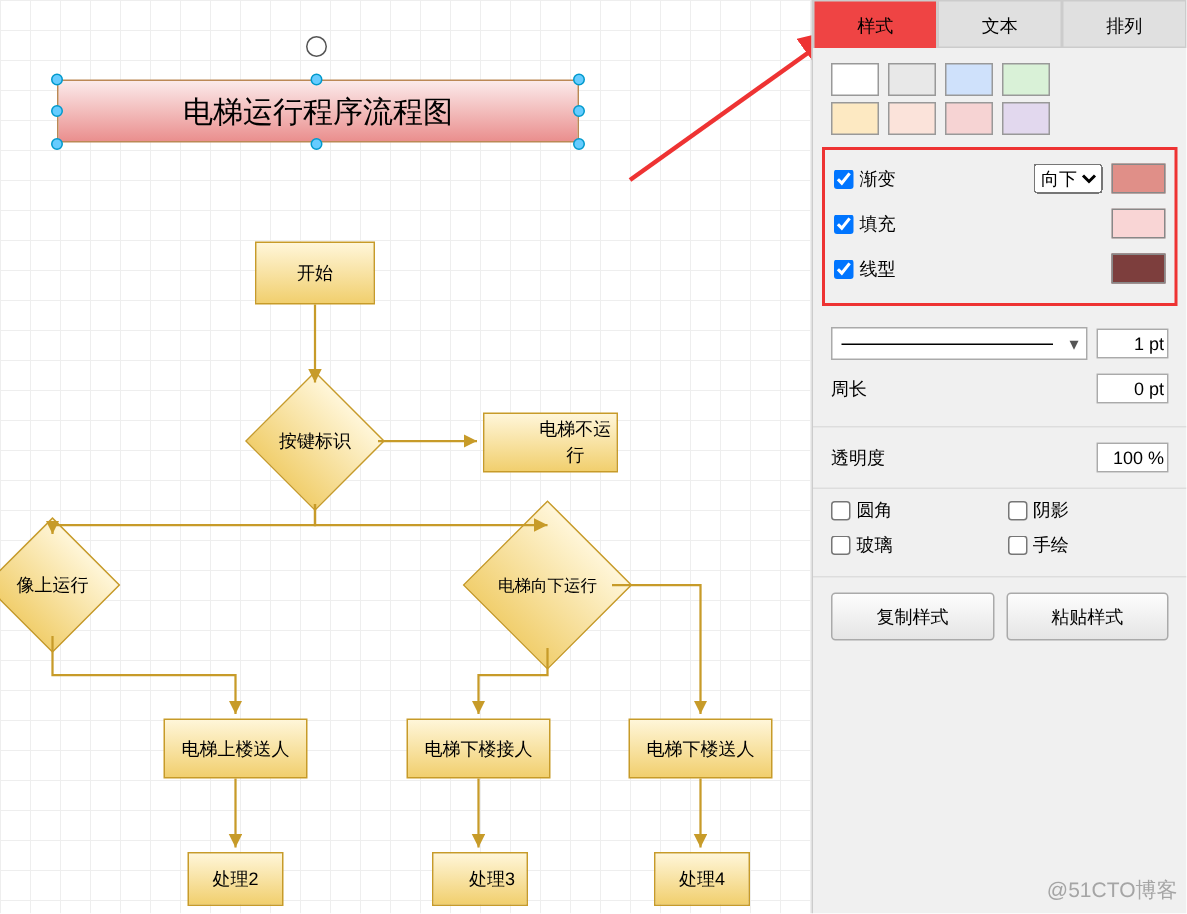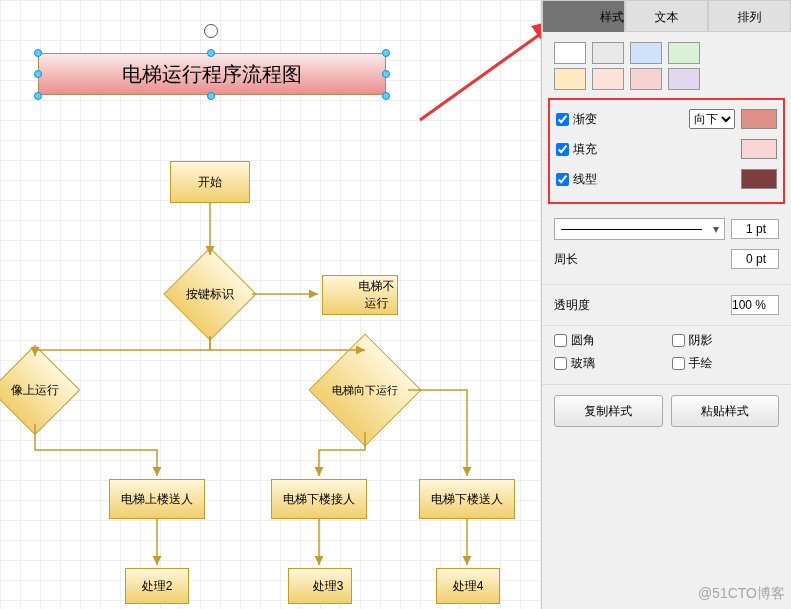--- a/index.html
+++ b/index.html
@@ -1,30 +1,30 @@
 <!DOCTYPE html>
 <html><head>
   <meta charset="utf-8">
   <style>
     * { margin: 0; padding: 0; box-sizing: border-box; }
     body { font-family: "Microsoft YaHei", Arial, sans-serif; font-size: 12px; background: #fff; width: 791px; height: 609px; overflow: hidden; position: relative; }
     .canvas-area { position: absolute; left: 0; top: 0; width: 541px; height: 609px; background-image: linear-gradient(#eee 1px, transparent 1px), linear-gradient(90deg, #eee 1px, transparent 1px); background-size: 20px 20px; }
     .sidebar { position: absolute; left: 541px; top: 0; width: 250px; height: 609px; background: #f0f0f0; border-left: 1px solid #ccc; }
     .tabs { display: flex; height: 32px; }
     .tab { flex: 1; text-align: center; line-height: 32px; border: 1px solid #ccc; background: #e0e0e0; cursor: pointer; }
-    .tab.active { background: #737373; border-bottom: none; text-align: right; }
+    .tab.active { background: #ef4444; border-bottom: none; }
     .swatch-row { display: flex; gap: 6px; padding: 10px 12px 4px; }
     .swatch { width: 32px; height: 22px; border: 1px solid #999; cursor: pointer; }
     .panel { padding: 6px 12px; }
     .hl { border: 2px solid #e33; margin:4px 6px; padding: 4px 6px 8px; background:#f0f0f0;}
     .prop-row { display: flex; align-items: center; height: 30px; gap: 6px; }
     .prop-row label { flex: 1; display: flex; align-items: center; gap: 4px;}
     .color-box { width: 36px; height: 20px; border: 1px solid #888; }
     select { height: 20px; font-size: 12px; }
-    .num-input { width: 48px; height: 20px; border: 1px solid #aaa; text-align: right; padding-right: 12px; font-size: 12px;}
+    .num-input { width: 48px; height: 20px; border: 1px solid #aaa; text-align: right; padding-right: 2px; font-size: 12px;}
     .btn { border: 1px solid #aaa; background: linear-gradient(#fdfdfd,#e5e5e5); height: 32px; padding: 0 10px; cursor: pointer; border-radius: 3px; font-size: 12px; }
     .btn-row { display: flex; gap: 8px; padding: 6px 12px; }
     .btn.full { flex: 1; }
     .btn-wide { width: 100%; }
     .sep { border-top: 1px solid #ddd; margin: 4px 0; }
     .section-label { padding: 6px 12px; display:flex; align-items:center; justify-content: space-between;}
     .checkbox-grid { display: grid; grid-template-columns: 1fr 1fr; padding: 2px 12px 8px; gap: 6px 10px;}
     .checkbox-grid label { display:flex; align-items:center; gap:4px;}
     
     .node { position: absolute; text-align: center; display: flex; align-items: center; justify-content: center; }
@@ -65,21 +65,21 @@
     <span>开始</span>
   </div>
 
   <div class="diamond" style="left:177px; top:261px; width:66px; height:66px;">
     <div class="shape"></div>
     <div class="lbl">
         <span>按键标识</span>
       </div>
   </div>
 
-  <div class="node rect" style="left:322px; top:275px; width:76px; height:40px;padding-left:33px;">
+  <div class="node rect" style="left:322px; top:275px; width:90px; height:40px;padding-left:33px;">
     <span>电梯不运行</span>
   </div>
 
   <div class="diamond" style="left:3px; top:358px; width:64px; height:64px;">
     <div class="shape"></div>
     <div class="lbl">
         <span>像上运行</span>
       </div>
   </div>
   <div class="diamond" style="left:325px; top:350px; width:80px; height:80px;">

